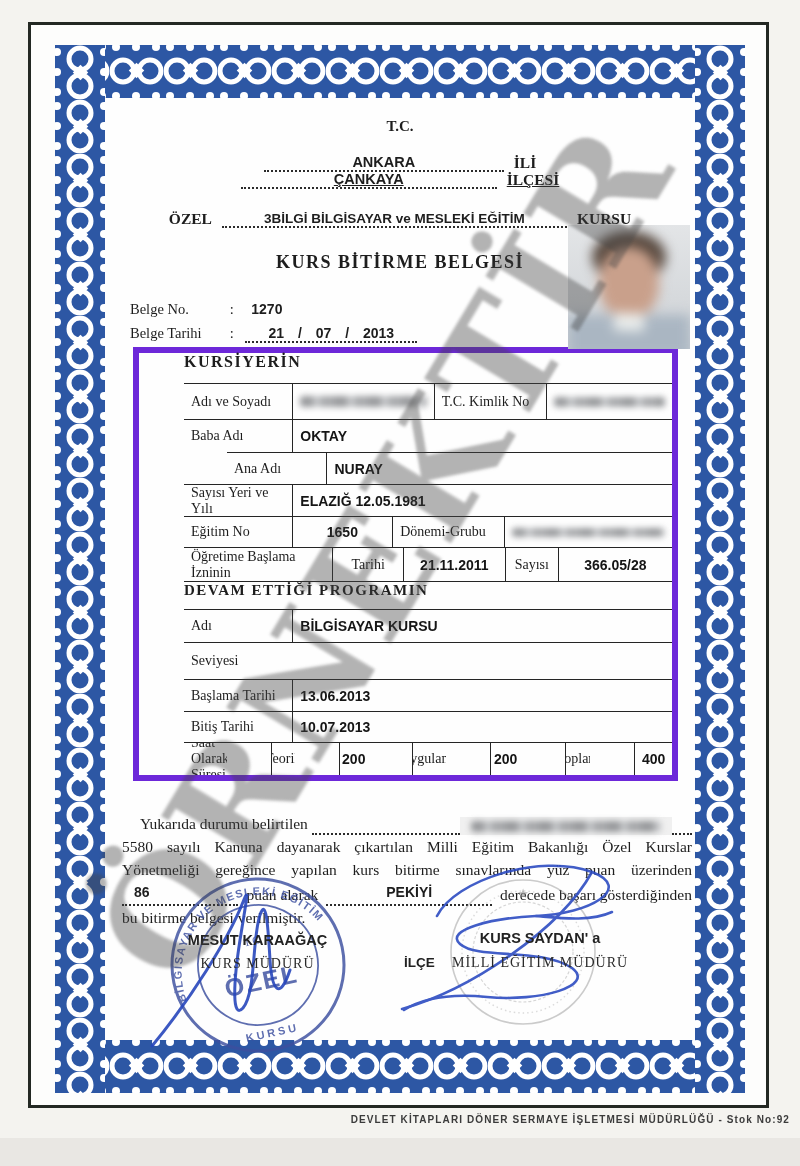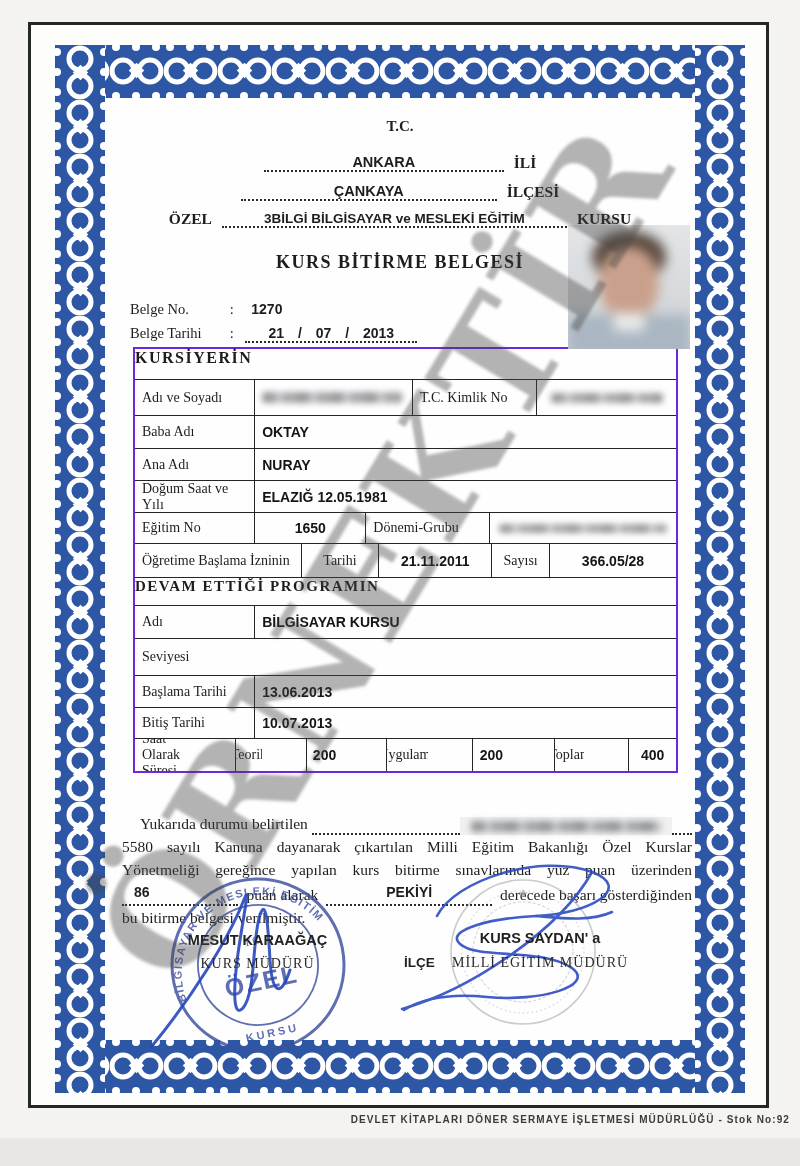--- a/index.html
+++ b/index.html
@@ -20,22 +20,22 @@
   .sansb{font-weight:bold;font-family:"Liberation Sans",sans-serif;}
   .dots{border-bottom:2.5px dotted #2b2b2b;display:inline-flex;
         justify-content:center;align-items:flex-end;}
   .title{position:absolute;left:105px;width:590px;text-align:center;top:252px;
          font-size:18px;font-weight:bold;letter-spacing:1.5px;}
 
   .belge{position:absolute;left:130px;font-size:14.5px;}
   .belge .v{font-family:"Liberation Sans",sans-serif;font-weight:bold;font-size:14px;}
 
   
-  .tbl{position:absolute;left:133px;top:347px;width:545px;border:2px solid #6d28d9;
-       box-sizing:border-box;background:transparent;}
+  .tbl{position:absolute;left:133px;top:347px;width:545px;border:6px solid #6d28d9;
+       box-sizing:border-box;background:transparent;padding-left:45px;}
   .trow{display:flex;border-top:1.5px solid #252525;box-sizing:border-box;}
   .trow:first-child{border-top:none;}
   .c{border-left:1.5px solid #252525;box-sizing:border-box;display:flex;
      align-items:center;padding:0 7px;font-size:14px;overflow:hidden;}
   .c:first-child{border-left:none;}
   .lab{font-family:"Liberation Serif",serif;}
   .val{font-family:"Liberation Sans",sans-serif;font-weight:bold;font-size:14px;color:#151515;}
   .cen{justify-content:center;}
   .hd{justify-content:center;align-items:center;font-weight:bold;
       font-family:"Liberation Serif",serif;letter-spacing:1.5px;width:100%;}
@@ -132,21 +132,21 @@
 
 <div class="sheet"></div>
 
 <div class="hrow serifb" style="top:118px;font-size:15px;">T.C.</div>
 <div class="hrow" style="top:146px;height:26px;">
   <span class="dots" style="width:240px;">
     <span class="sansb" style="font-size:14.5px;">ANKARA</span>
   </span>
   <span class="serifb" style="font-size:15.5px;margin-left:10px;">İLİ</span>
 </div>
-<div class="hrow" style="top:175px;height:26px;">
+<div class="hrow" style="top:163px;height:26px;text-decoration:underline;">
   <span class="dots" style="width:256px;">
     <span class="sansb" style="font-size:14.5px;">ÇANKAYA</span>
   </span>
   <span class="serifb" style="font-size:15.5px;margin-left:10px;">İLÇESİ</span>
 </div>
 <div class="hrow" style="top:202px;height:26px;">
   <span class="serifb" style="font-size:15.5px;margin-right:10px;">ÖZEL</span>
   <span class="dots" style="width:345px;">
     <span class="sansb" style="font-size:13.5px;">3BİLGİ BİLGİSAYAR ve MESLEKİ EĞİTİM</span>
   </span>
@@ -187,26 +187,26 @@
     </div>
     <div class="c lab" style="width:125px;">T.C. Kimlik No</div>
     <div class="c cen" style="width:141px;">
       <span class="blur-bar" style="width:112px;height:10px;"></span>
     </div>
   </div>
   <div class="trow" style="height:33px;">
     <div class="c lab" style="width:120px;">Baba Adı</div>
     <div class="c val" style="width:425px;">OKTAY</div>
   </div>
-  <div class="trow" style="height:32px;">
+  <div class="trow" style="height:32px;margin-left:43px;">
     <div class="c lab" style="width:120px;">Ana Adı</div>
     <div class="c val" style="width:425px;">NURAY</div>
   </div>
   <div class="trow" style="height:32px;">
-    <div class="c lab" style="width:120px;">Doğum Saat ve Yılı</div>
+    <div class="c lab" style="width:120px;">Sayısı Yeri ve Yılı</div>
     <div class="c val" style="width:425px;">ELAZIĞ 12.05.1981</div>
   </div>
   <div class="trow" style="height:31px;">
     <div class="c lab" style="width:120px;">Eğitim No</div>
     <div class="c val cen" style="width:112px;">1650</div>
     <div class="c lab" style="width:125px;">Dönemi-Grubu</div>
     <div class="c cen" style="width:188px;">
       <span class="blur-bar" style="width:168px;height:9px;"></span>
     </div>
   </div>

